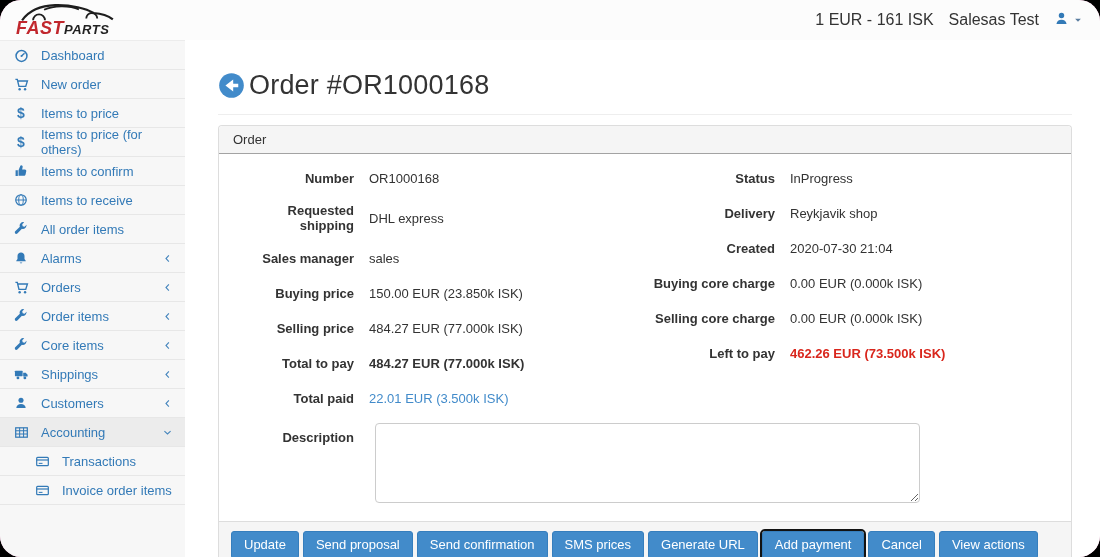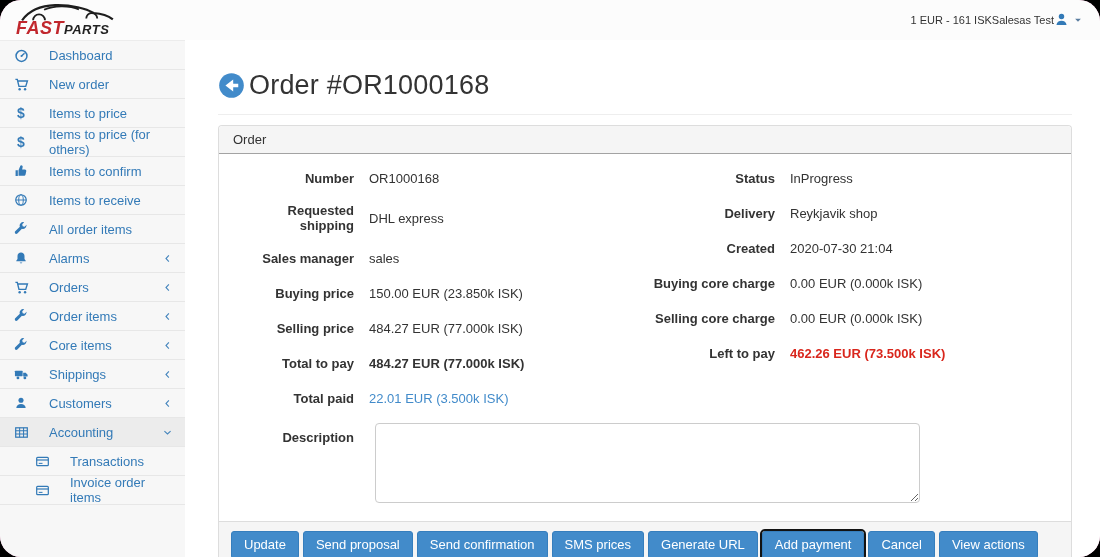--- a/index.html
+++ b/index.html
@@ -9,27 +9,27 @@
   *{box-sizing:border-box}
   body{background:#000;margin:0;font-family:"Liberation Sans",sans-serif}
   .window{width:1100px;height:557px;border-radius:21px;overflow:hidden;background:#f9a8d4;position:relative;margin:0 auto}
   
   .topbar{height:40px;display:flex;justify-content:space-between;align-items:center;padding:0 16px 0 14px;background:#fcfcfc}
   .logo{position:relative;width:108px;height:40px;flex:none;cursor:pointer}
   .logo svg.car{position:absolute;top:2px;left:0}
   .logo .logo-txt{position:absolute;bottom:3px;left:2px;white-space:nowrap;font-style:italic;line-height:1}
   .logo-fast{color:var(--logo-red);font-weight:bold;font-size:18px;letter-spacing:.5px}
   .logo-parts{color:#222;font-size:13px;font-weight:bold;letter-spacing:.5px}
-  .topbar-right{display:flex;align-items:center;font-size:11px;color:#333}
+  .topbar-right{display:flex;align-items:center;gap:15px;font-size:16px;color:#333}
   .user-menu{display:flex;align-items:center;gap:3px;color:var(--sidebar-link);cursor:pointer}
   .user-menu .caret{color:#5a7da0;display:flex}
   
   .layout{display:flex;height:517px}
   .sidebar{width:185px;background:#f7f7f7;border-top:1px solid #ececec;flex:none}
-  .sidebar-item{display:flex;align-items:center;gap:20px;padding:0 12px 0 13px;height:29px;border-bottom:1px solid #e7e7e7;font-size:13px;color:var(--sidebar-link);cursor:pointer}
+  .sidebar-item{display:flex;align-items:center;gap:12px;padding:0 12px 0 13px;height:29px;border-bottom:1px solid #e7e7e7;font-size:13px;color:var(--sidebar-link);cursor:pointer}
   .sidebar-item .ic{width:16px;display:flex;justify-content:center;align-items:center;flex:none}
   .sidebar-item .ic svg{display:block}
   .ic-txt{font-weight:bold;font-size:14px}
   .sidebar-item .chev{margin-left:auto;display:flex;opacity:.9}
   .sidebar-item.active{background:#ececec}
   .sidebar-item.sub{padding-left:34px}
   .content{flex:1;padding:18px 28px 0 33px;background:#fff;overflow:hidden}
   .page-header{display:flex;align-items:center;gap:4px;margin-top:12px}
   .back-btn{width:27px;height:27px;cursor:pointer;flex:none}
   .back-btn svg{width:27px;height:27px;display:block}

